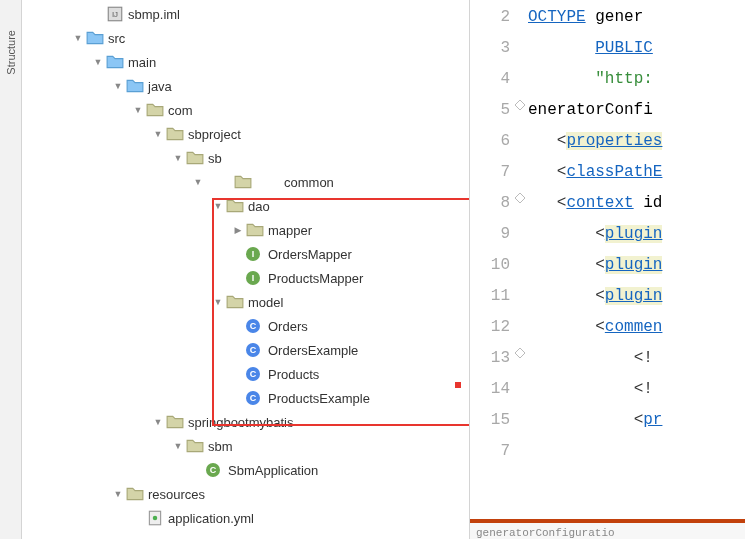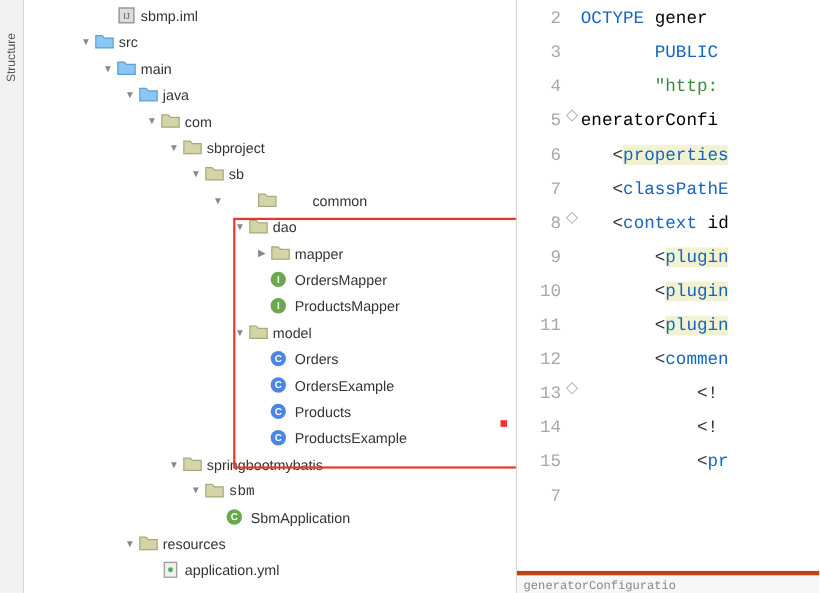--- a/index.html
+++ b/index.html
@@ -119,21 +119,21 @@
       width: 12px; height: 12px;
       color: #bbb;
     }
     .gutter .ln { height: 31px; line-height: 31px; }
     .code {
       flex: 1;
       padding-top: 2px;
       overflow: hidden;
     }
     .code .line { height: 31px; line-height: 31px; white-space: pre; }
-    .kw { color: #1565c0; font-weight: 500; }
+    .kw { color: #1565c0; font-weight: 500; text-decoration: underline; }
     .str { color: #388e3c; }
     .attr { color: #000000; }
     .txt { color: #333; }
     .hl { background: #f2f2d0; }
     .watermark {
       position: absolute;
       bottom: 8px;
       right: 12px;
       text-align: right;
       pointer-events: none;
@@ -308,21 +308,21 @@
     </div>
     <div class="tree-item" style="padding-left: 128px;">
       <span class="arrow expanded"></span>
       <span class="icon">
         <svg viewBox="0 0 16 16">
           <path d="M1 3h5l2 2h7v8H1z" fill="#d4d4a8" stroke="#a8a878"></path>
         </svg>
       </span>
       <span class="label">springbootmybatis</span>
     </div>
-    <div class="tree-item" style="padding-left: 148px; font-family: Liberation Mono, monospace;">
+    <div class="tree-item" style="padding-left: 148px;">
       <span class="arrow expanded"></span>
       <span class="icon">
         <svg viewBox="0 0 16 16">
           <path d="M1 3h5l2 2h7v8H1z" fill="#d4d4a8" stroke="#a8a878"></path>
         </svg>
       </span>
       <span class="label">sbm</span>
     </div>
     <div class="tree-item" style="padding-left: 168px;">
       <span class="arrow none"></span>

